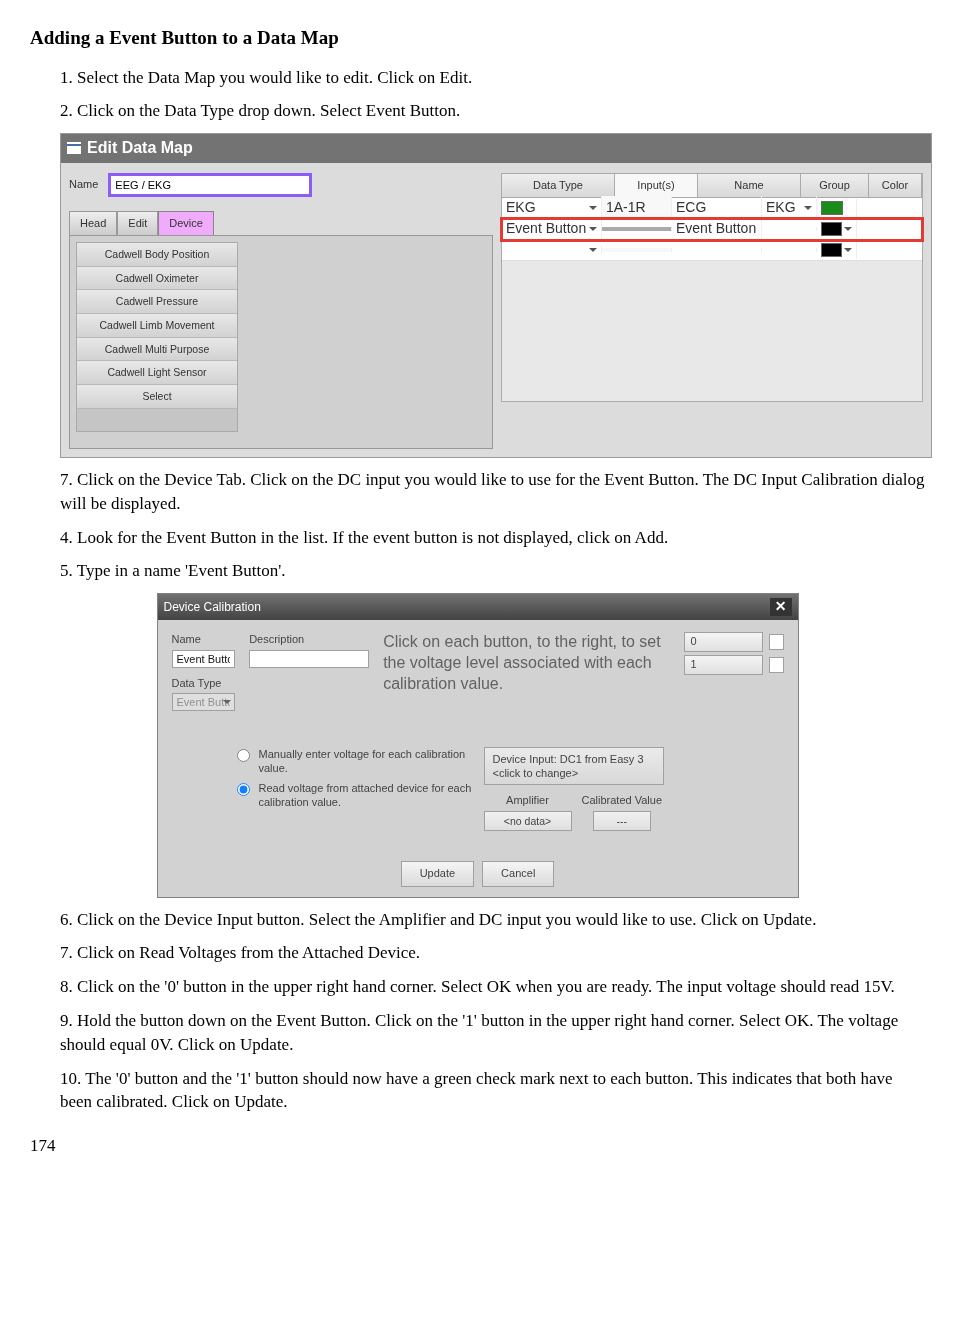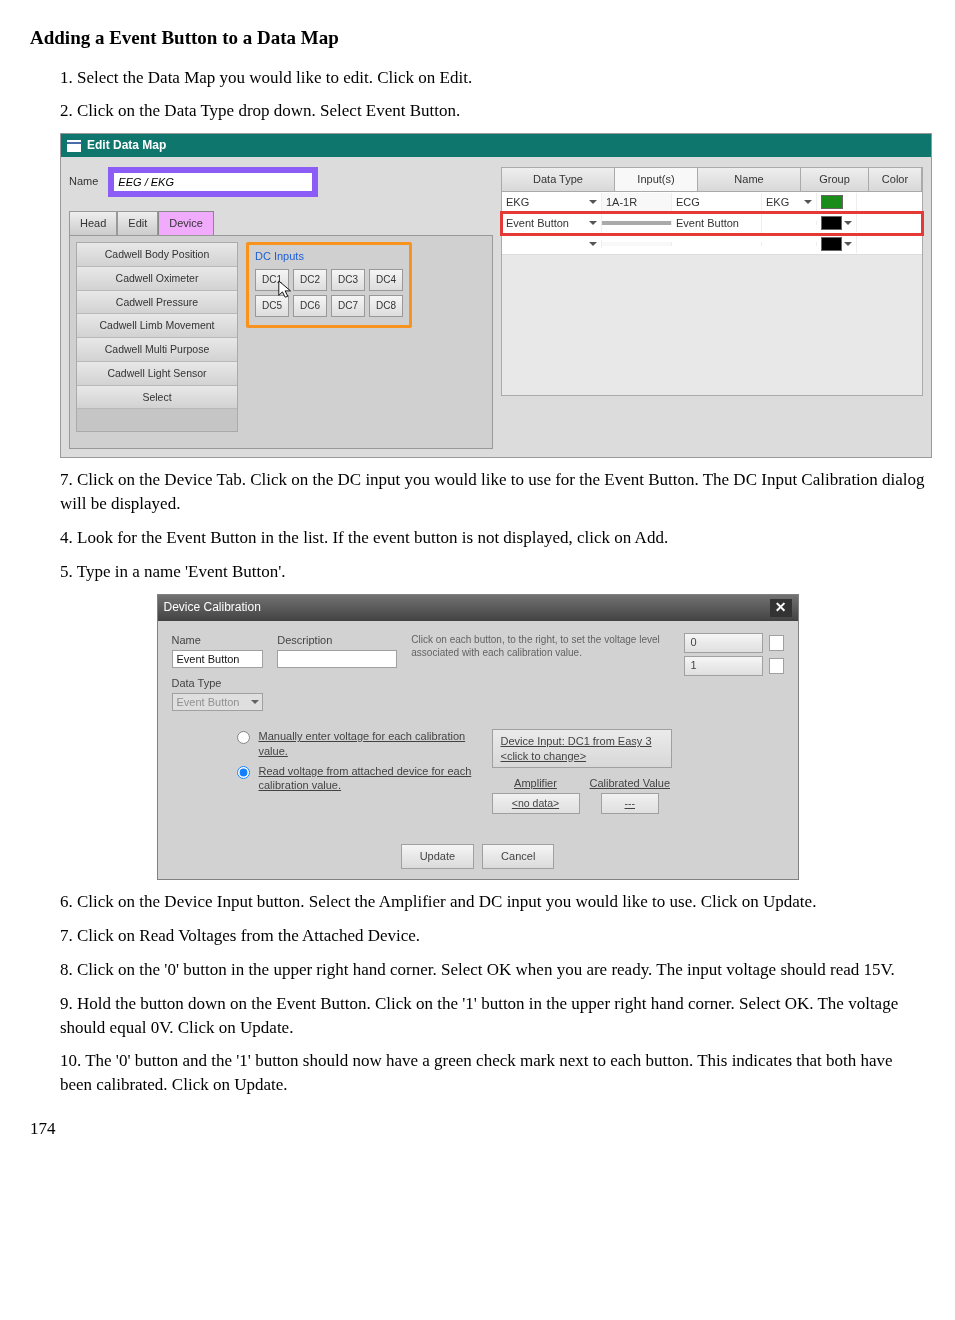--- a/index.html
+++ b/index.html
@@ -31,25 +31,25 @@
     margin-left: 30px;
     width: 870px;
     border: 1px solid #999;
     background: #dcdcdc;
     font-family: Tahoma, Arial, sans-serif;
     font-size: 11px;
     color: #333;
     margin-bottom: 10px;
   }
   .s1-titlebar {
-    background: #0f766e;
+    background: #737373;
     color: #fff;
     padding: 3px 6px;
     font-weight: bold;
-    font-size: 12px;
+    font-size: 16px;
     display: flex;
     align-items: center;
   }
   .s1-titlebar .win-icon {
     width: 14px; height: 12px;
     background: #fff;
     margin-right: 6px;
     position: relative;
   }
   .s1-titlebar .win-icon::after {
@@ -71,23 +71,22 @@
     display: flex;
     align-items: center;
     gap: 10px;
     margin-bottom: 14px;
   }
   .s1-nameline input {
     height: 18px;
     width: 190px;
     font-size: 11px;
     padding: 0 4px;
-    border: 6px solid #8b5cf6;
+    border: 3px solid #8b5cf6;
     background: #fff;
-    font-style: italic;
   }
   .s1-tabs {
     display: flex;
   }
   .s1-tab {
     padding: 4px 10px;
     background: linear-gradient(#eee, #ccc);
     border: 1px solid #999;
     border-bottom: none;
     font-size: 11px;
@@ -179,21 +178,21 @@
     text-align: center;
   }
   .c-type { width: 100px; }
   .c-input { width: 70px; background: #f8f8f8; }
   .c-name { width: 90px; }
   .c-group { width: 55px; }
   .c-color { width: 40px; }
   .s1-row {
     display: flex;
     border-bottom: 1px solid #ddd;
-    font-size: 11px;
+    font-size: 14px;
     height: 20px;
     align-items: center;
   }
   .s1-row.hl {
     outline: 3px solid #e53935;
     outline-offset: -1px;
     position: relative;
     z-index: 2;
   }
   .s1-td {
@@ -272,21 +271,21 @@
     border: 1px solid #999;
     background: #fff;
     padding: 0 4px;
     box-sizing: border-box;
   }
   .s2-input.ro {
     background: #ddd;
     color: #888;
   }
   .s2-help {
-    font-size: 10px;
+    font-size: 16px;
     color: #555;
     margin-bottom: 20px;
     line-height: 1.3;
   }
   .s2-valrow {
     display: flex;
     align-items: center;
     gap: 6px;
     margin-bottom: 3px;
   }
@@ -301,24 +300,23 @@
     padding: 0 6px;
     cursor: pointer;
   }
   .s2-chk {
     width: 14px; height: 14px;
     border: 1px solid #999;
     background: #fff;
   }
   .s2-mid {
     display: flex;
-    margin-top: 18px;
-    gap: 20px;
+    margin-top: 32px;
+    gap: 12px;
     padding-left: 60px;
-    text-decoration: underline;
   }
   .s2-radios { width: 240px; font-size: 11px; }
   .s2-radio {
     display: flex;
     align-items: flex-start;
     gap: 6px;
     margin-bottom: 6px;
     line-height: 1.3;
   }
   .s2-radio input { margin-top: 2px; }
@@ -394,36 +392,20 @@
       <div class="s1-tabpanel">
         <div class="s1-devlist">
           <div class="item">Cadwell Body Position</div>
           <div class="item">Cadwell Oximeter</div>
           <div class="item">Cadwell Pressure</div>
           <div class="item">Cadwell Limb Movement</div>
           <div class="item">Cadwell Multi Purpose</div>
           <div class="item">Cadwell Light Sensor</div>
           <div class="item">Select</div>
           <div class="item last"></div>
-        </div>
-        <div class="s1-dcbox">
-          <div class="hdr">DC Inputs</div>
-          <div class="s1-dcgrid">
-            <div class="s1-dcbtn">DC1</div>
-            <div class="s1-dcbtn">DC2</div>
-            <div class="s1-dcbtn">DC3</div>
-            <div class="s1-dcbtn">DC4</div>
-            <div class="s1-dcbtn">DC5</div>
-            <div class="s1-dcbtn">DC6</div>
-            <div class="s1-dcbtn">DC7</div>
-            <div class="s1-dcbtn">DC8</div>
-            <svg class="s1-cursor" viewBox="0 0 20 24">
-              <path d="M2 2 L2 18 L6 14 L9 20 L12 19 L9 13 L15 13 Z" fill="#fff" stroke="#000" stroke-width="1"></path>
-            </svg>
-          </div>
         </div>
       </div>
     </div>
     <div class="s1-right">
       <div class="s1-table">
         <div class="s1-thead">
           <div class="s1-th c-type">Data Type</div>
           <div class="s1-th c-input">Input(s)</div>
           <div class="s1-th c-name">Name</div>
           <div class="s1-th c-group">Group</div>

